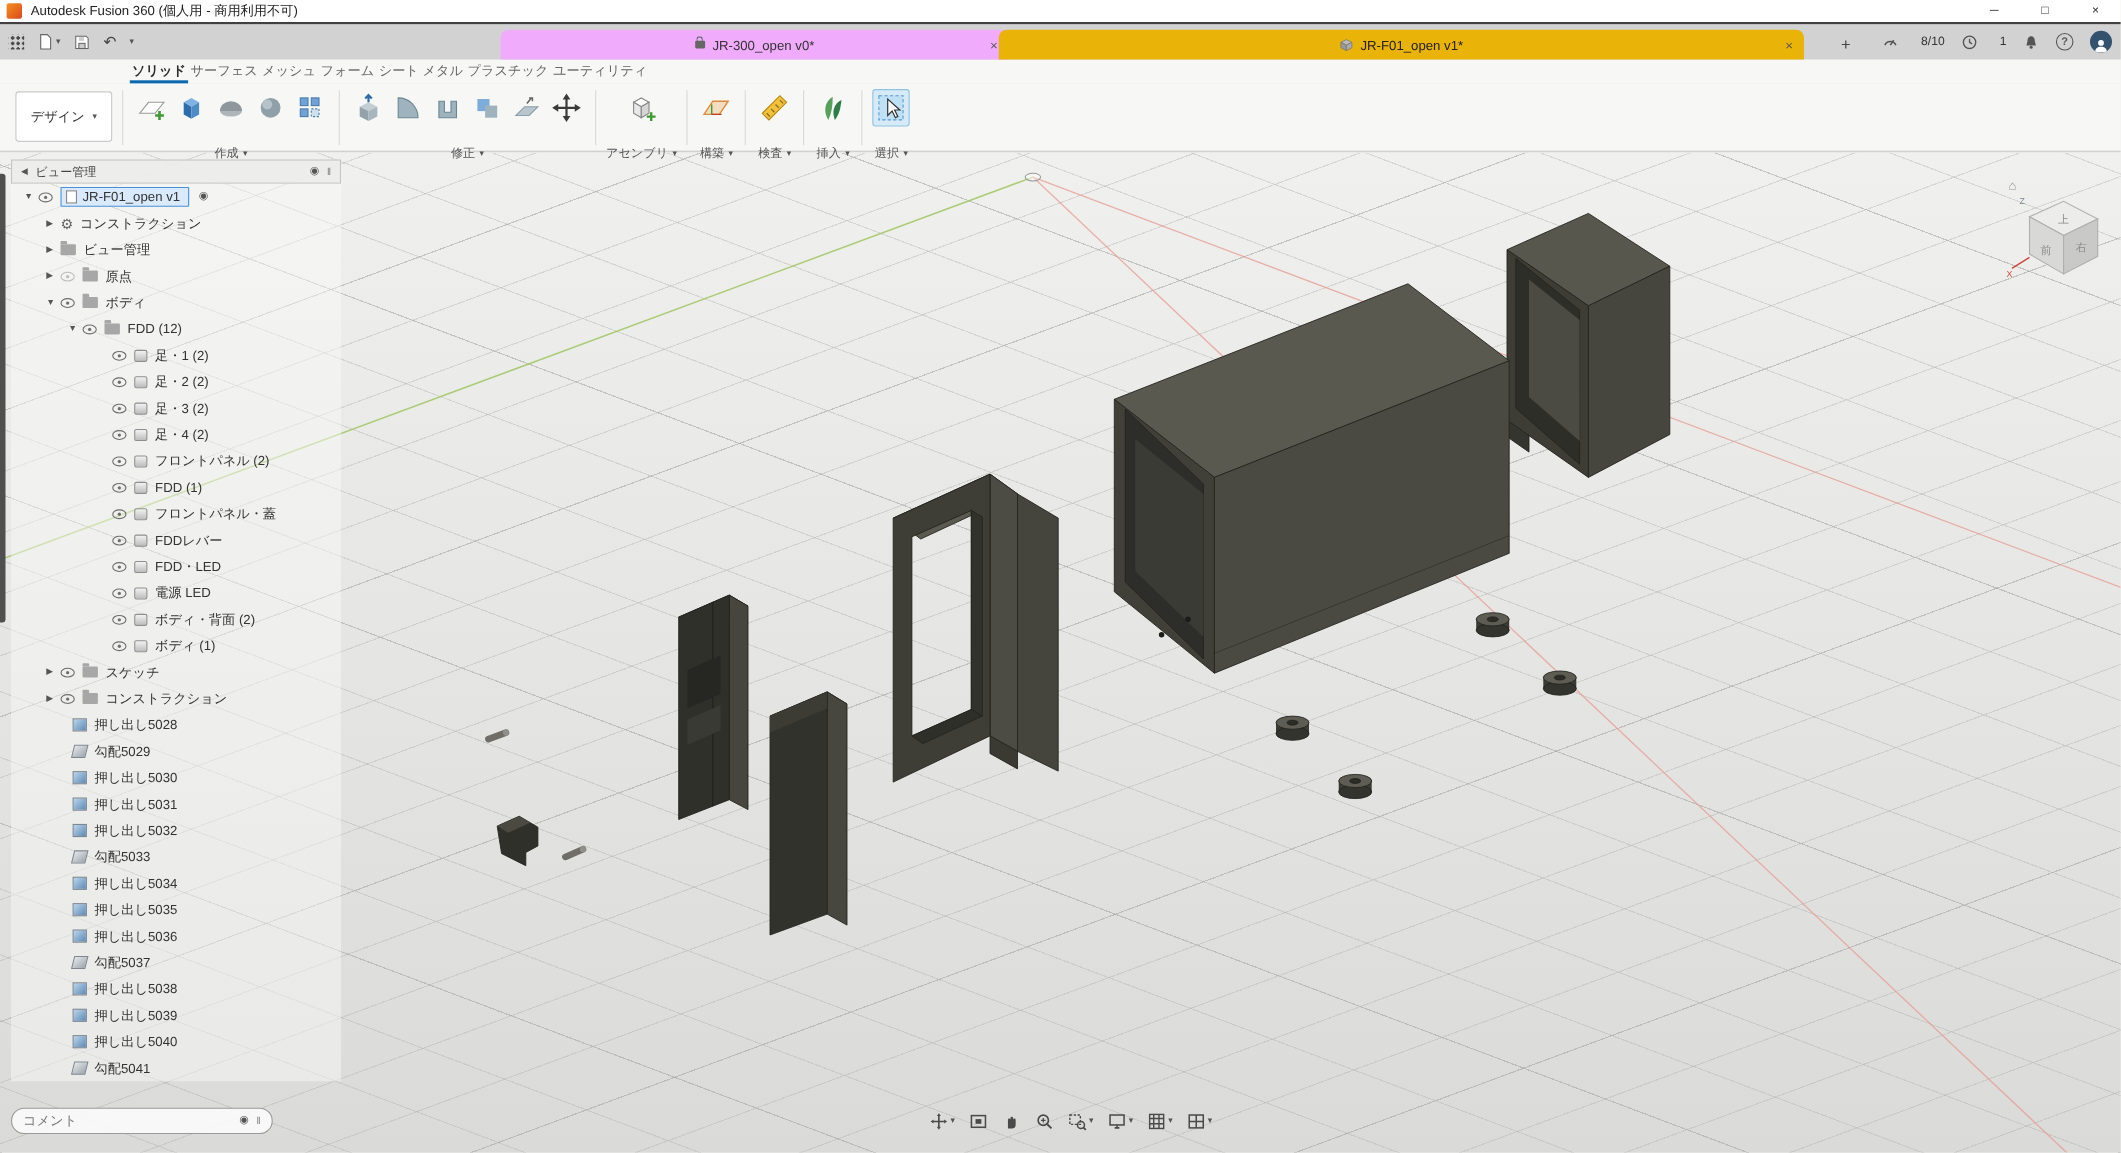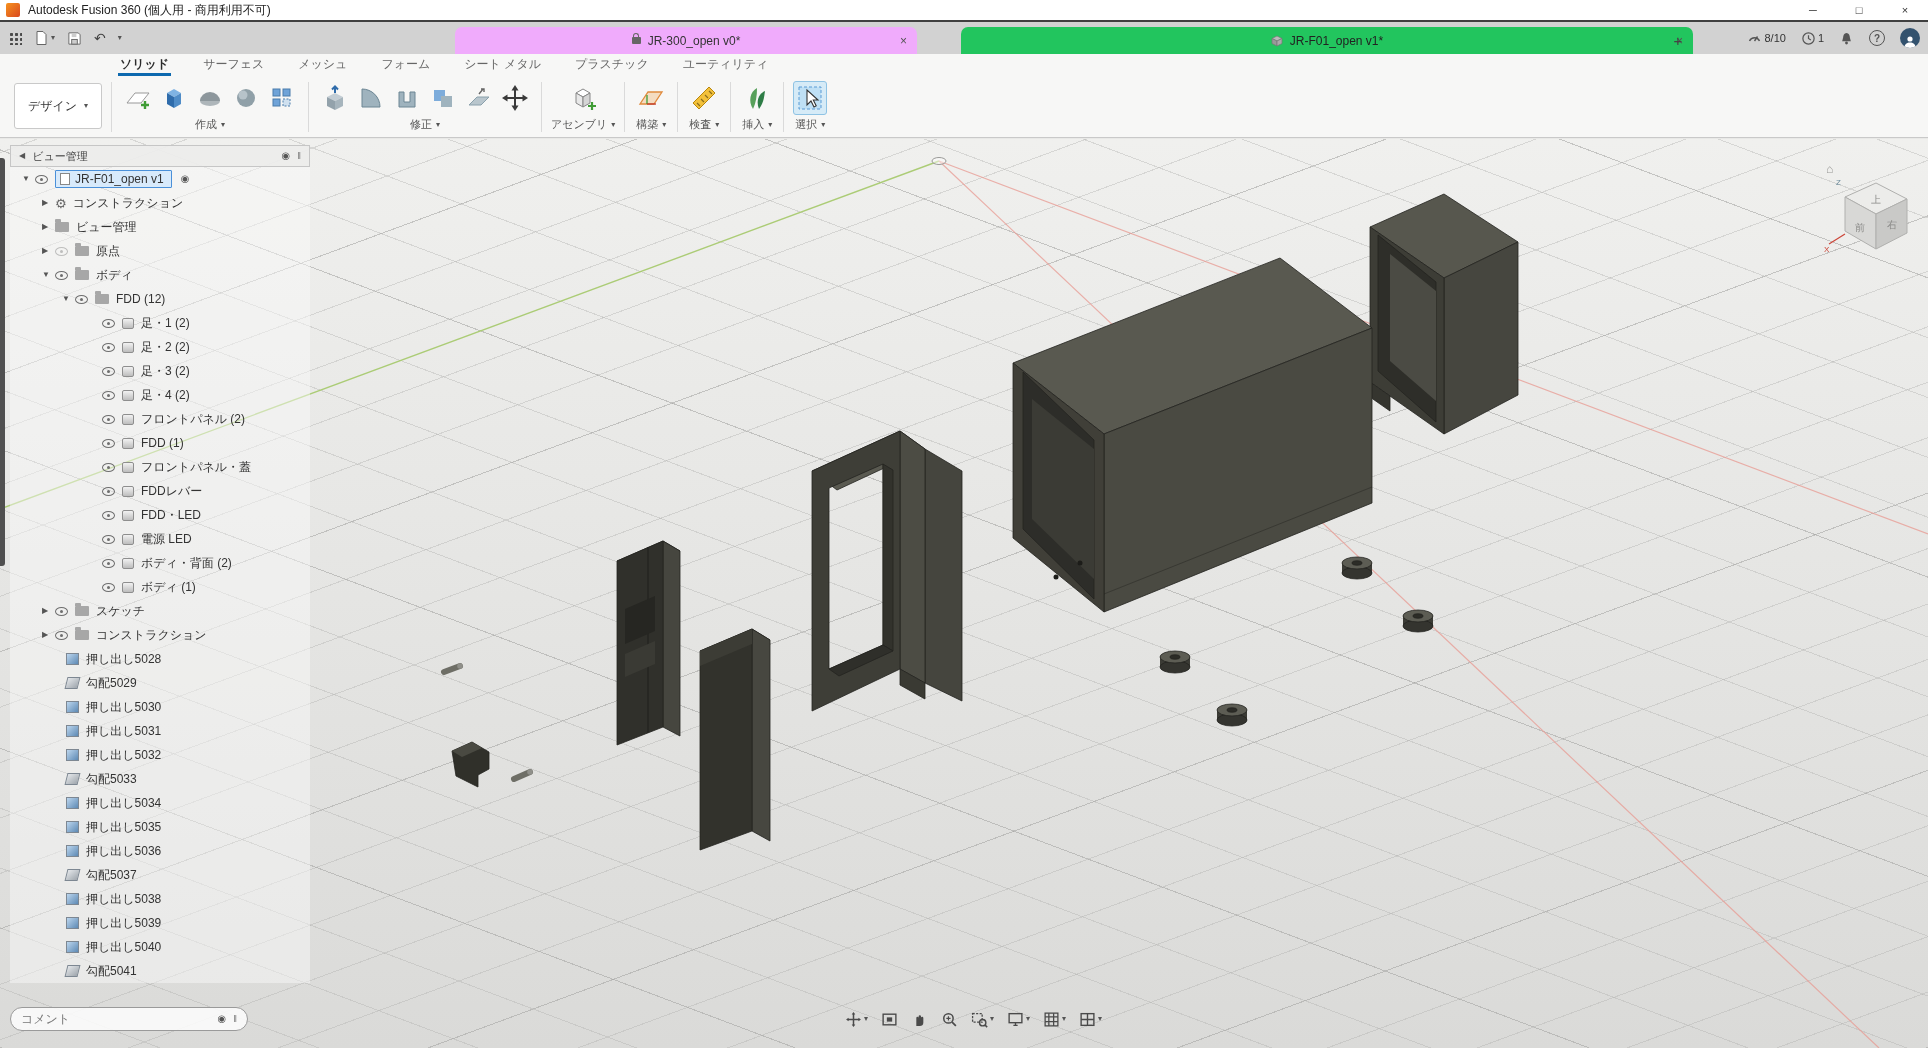--- a/index.html
+++ b/index.html
@@ -15,42 +15,42 @@
 
 
 #qat{position:absolute;top:22px;left:0;width:100%;height:32px;background:#d2d2d2;z-index:49}
 #qat-left{position:absolute;left:8px;top:0;height:32px;display:flex;align-items:center;gap:12px}
 .qicon{display:flex;align-items:center;gap:2px;color:#444}
 .grid9{width:14px;height:14px;background-image:radial-gradient(#4a4a4a 1.4px,transparent 1.5px);background-size:5px 5px;background-position:1px 1px}
 .caret{font-size:8px;color:#555;line-height:1}
 .undo-ch{font-size:14px;color:#444;line-height:1}
 .doc-tab{position:absolute;top:5px;height:27px;border-radius:7px 7px 0 0;display:flex;align-items:center;justify-content:center;gap:7px;font-size:12px;color:#333}
 #tab1{left:455px;width:462px;background:#f0abfc}
-#tab2{left:961px;width:732px;background:#22c55e;color:#222}
+#tab2{left:908px;width:732px;background:#eab308;color:#222}
 .tclose{position:absolute;right:10px;font-size:12px;color:#555}
 .lock{width:9px;height:7px;background:#666;border-radius:1px;position:relative;flex:none}
 .lock::before{content:"";position:absolute;left:1.5px;top:-4px;width:4px;height:4px;border:1.5px solid #666;border-bottom:none;border-radius:3px 3px 0 0}
 #newtab{position:absolute;left:1666px;top:5px;width:24px;height:27px;display:flex;align-items:center;justify-content:center;font-size:15px;color:#444}
 #qat-right{position:absolute;right:8px;top:0;height:32px;display:flex;align-items:center;gap:15px}
-.badge-txt{font-size:11px;color:#333;margin-left:0}
+.badge-txt{font-size:11px;color:#333;margin-left:18px}
 #avatar{width:20px;height:20px;border-radius:50%;background:#33526e;display:flex;align-items:flex-end;justify-content:center;overflow:hidden}
 #help-circ{width:16px;height:16px;border-radius:50%;border:1.4px solid #555;color:#555;font-size:10px;display:flex;align-items:center;justify-content:center;font-weight:bold}
 
 
-#ribbon-tabs{position:absolute;top:54px;left:0;width:100%;height:22px;background:#f7f7f6;display:flex;align-items:flex-end;padding-left:118px;gap:30px;z-index:48}
+#ribbon-tabs{position:absolute;top:54px;left:0;width:100%;height:22px;background:#f7f7f6;display:flex;align-items:flex-end;padding-left:118px;z-index:48}
 .rtab{font-size:12px;color:#666;padding:2px 2px 3px;white-space:nowrap}
 .rtab.active{color:#2b2b2b;font-weight:bold;border-bottom:3px solid #0d69af;padding-bottom:0}
 #ribbon-tools{position:absolute;top:76px;left:0;width:100%;height:62px;background:#f7f7f6;border-bottom:1px solid #c9c9c9;display:flex;align-items:flex-start;padding-left:14px;z-index:48}
 #design-btn{margin-top:7px;width:88px;height:46px;background:#fff;border:1px solid #c9c9c9;border-radius:3px;font-size:12px;color:#333;display:flex;align-items:center;justify-content:center;gap:7px}
 .rsep{width:1px;height:50px;background:#dadada;margin:6px 9px 0}
 .rgroup{display:flex;flex-direction:column;align-items:center;margin-top:5px}
 .ricons{display:flex;gap:2px}
 .rtool{width:34px;height:34px;border:none;background:none;display:flex;align-items:center;justify-content:center;padding:0}
 .rtool.selected{background:#d6ebf7;border:1px solid #8fc3e4;border-radius:3px}
-.rlabel{font-size:11px;color:#555;margin-top:2px;display:flex;align-items:center;gap:4px;white-space:nowrap}
+.rlabel{font-size:11px;color:#555;margin-top:17px;display:flex;align-items:center;gap:4px;white-space:nowrap}
 
 
 #canvas{position:absolute;top:139px;left:0;width:1928px;height:909px;overflow:hidden;
 background:
  repeating-linear-gradient(-20.3deg, rgba(150,150,148,.28) 0 1px, transparent 1px 260px),
  repeating-linear-gradient(20.65deg, rgba(150,150,148,.28) 0 1px, transparent 1px 280px),
  repeating-linear-gradient(-20.3deg, rgba(176,176,174,.4) 0 1px, transparent 1px 52px),
  repeating-linear-gradient(20.65deg, rgba(176,176,174,.4) 0 1px, transparent 1px 56px),
  linear-gradient(180deg,#f0f0ee 0%,#e4e4e2 55%,#dadad8 100%)}
 #scene{position:absolute;top:0;left:0}

